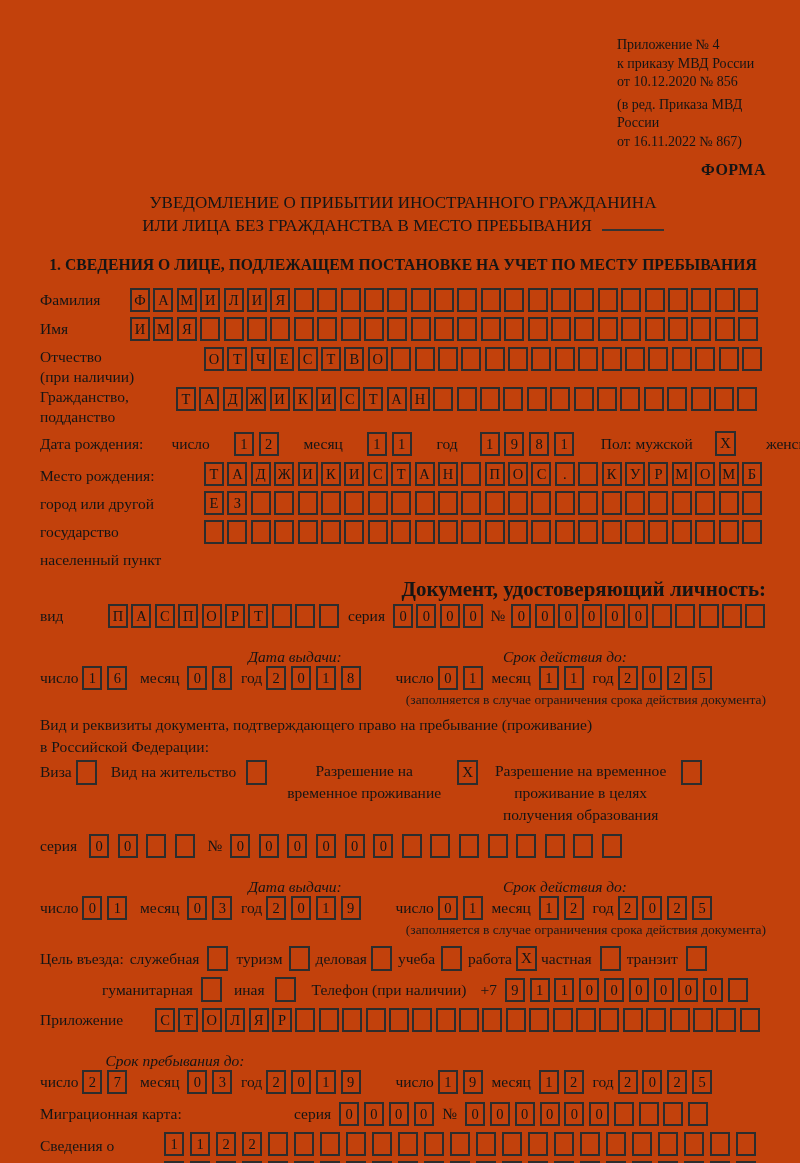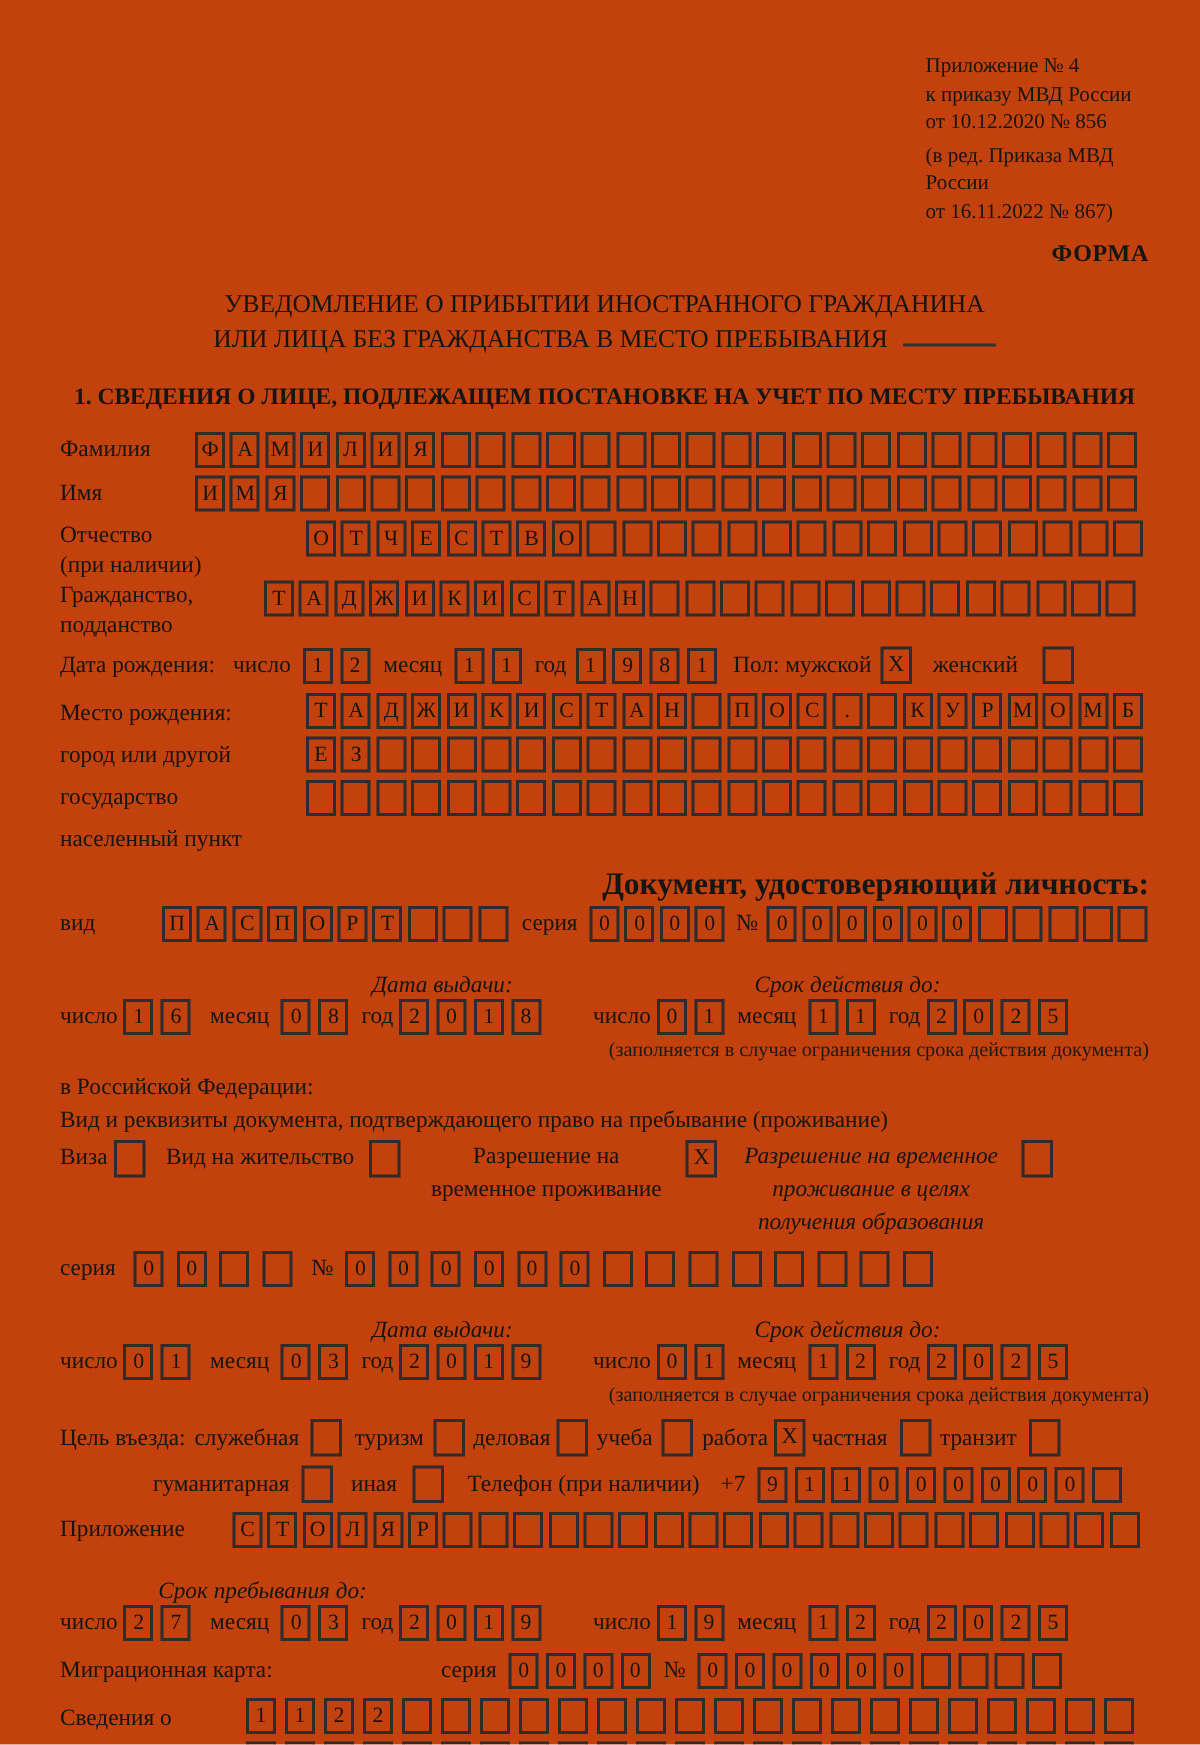--- a/index.html
+++ b/index.html
@@ -34,26 +34,26 @@
   .cells.g6 .cell { margin-right: 6px; }
   .cells.g8 .cell { margin-right: 8.6px; }
   .checkbox {
     flex: none; display: inline-block; width: 21px; height: 25px; border: 2px solid #2d2d2d;
     text-align: center; line-height: 21px; font-size: 15px;
   }
   .note { font-size: 13.5px; color: #1a1a1a; }
   .right { text-align: right; }
 
   .w90 { width: 90px; } .w68 { width: 68px; } .w124 { width: 124px; } .w136 { width: 136px; }
-  .w115 { width: 115px; } .w164 { width: 164px; } .w170 { width: 170px; } .w185 { width: 185px; font-style: italic; }
+  .w115 { width: 115px; } .w164 { width: 164px; } .w170 { width: 170px; } .w185 { width: 185px; }
   .w212 { width: 212px; }
   .ml4 { margin-left: 4px; } .ml6 { margin-left: 6px; } .ml8 { margin-left: 8px; }
   .ml10 { margin-left: 10px; } .ml12 { margin-left: 12px; } .ml14 { margin-left: 14px; }
   .ml16 { margin-left: 16px; } .ml30 { margin-left: 30px; } .ml42 { margin-left: 42px; }
-  .mt2 { margin-top: 2px; } .mt4 { margin-top: 4px; } .mt5 { margin-top: 5px; }
+  .mt2 { margin-top: 2px; } .mt4 { margin-top: 4px; gap: 16px; } .mt5 { margin-top: 5px; }
   .mt6 { margin-top: 6px; } .mt8 { margin-top: 8px; }
   .mt14 { margin-top: 14px; }
   .mb5 { margin-bottom: 5px; }
 
   .dates-hdr { display: flex; font-size: 15.5px; margin-top: 20px; font-style: italic; }
   .dates-hdr .h1 { width: 390px; padding-left: 120px; text-align: center; flex: none; }
   .dates-hdr .h2 { width: 270px; text-align: center; flex: none; }
   .doc-heading { text-align: right; font-weight: bold; font-size: 21px; margin-top: 3px; }
   .intro { font-size: 15.5px; line-height: 22px; margin-top: 6px; }
 </style>
@@ -402,22 +402,22 @@
     <span class="cells g5 ml4">
         <span class="cell">2</span>
         <span class="cell">0</span>
         <span class="cell">2</span>
         <span class="cell">5</span>
       </span>
   </div>
   <div class="note right mt2">(заполняется в случае ограничения срока действия документа)</div>
 
   <div class="intro">
+    <div>Вид и реквизиты документа, подтверждающего право на пребывание (проживание)</div>
     <div>в Российской Федерации:</div>
-    <div>Вид и реквизиты документа, подтверждающего право на пребывание (проживание)</div>
   </div>
 
   <div class="frow mt2">
     <span class="lbl">Виза</span>
     <span class="checkbox ml4"></span>
     <span class="lbl ml14">Вид на жительство</span>
     <span class="checkbox ml10"></span>
     <span class="lbl w170 center ml12" style="line-height:22px">Разрешение на временное проживание</span>
     <span class="checkbox ml8">X</span>
     <span class="lbl w185 center ml10" style="line-height:22px">Разрешение на временное проживание в целях получения образования</span>

